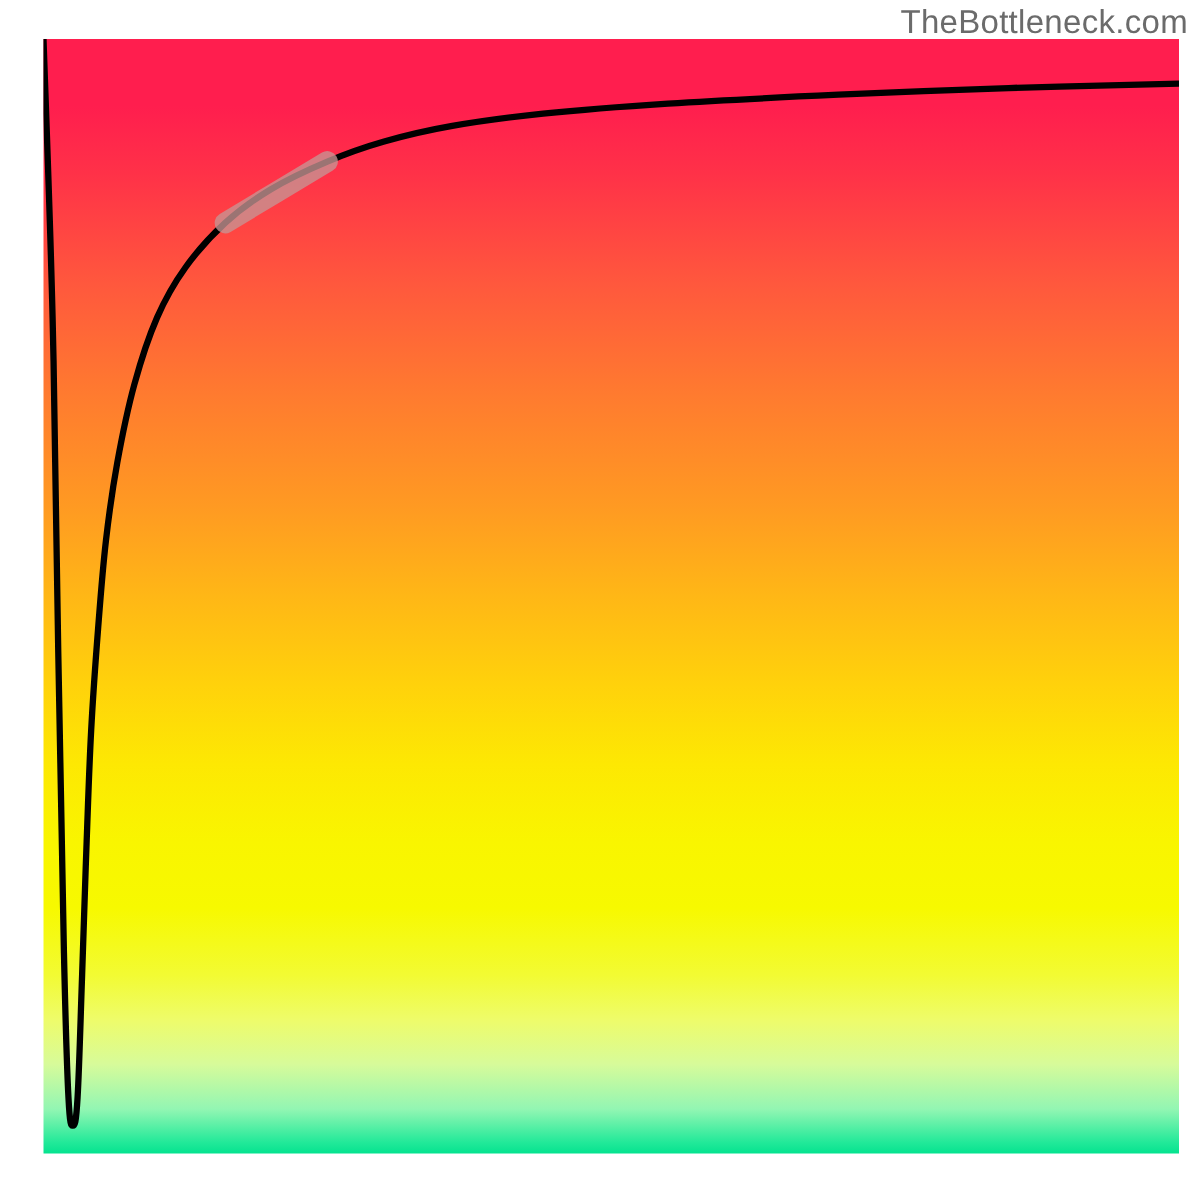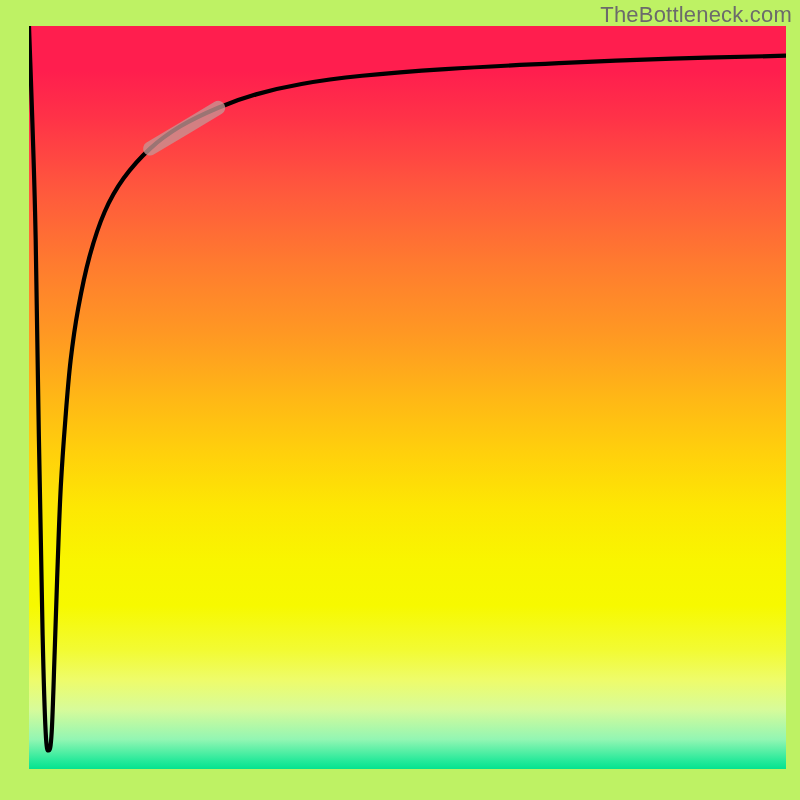--- a/index.html
+++ b/index.html
@@ -8,21 +8,21 @@
     background: #000;
     width: 800px;
     height: 800px;
     overflow: hidden;
     font-family: Arial, Helvetica, sans-serif;
   }
   .chart-container {
     position: relative;
     width: 800px;
     height: 800px;
-    background: #bef264;
+    background: #ffffff;
   }
   .attribution {
     position: absolute;
     top: 2px;
     right: 8px;
     color: #6b6b6b;
     font-size: 22px;
     font-weight: 400;
     letter-spacing: 0.2px;
     z-index: 10;

